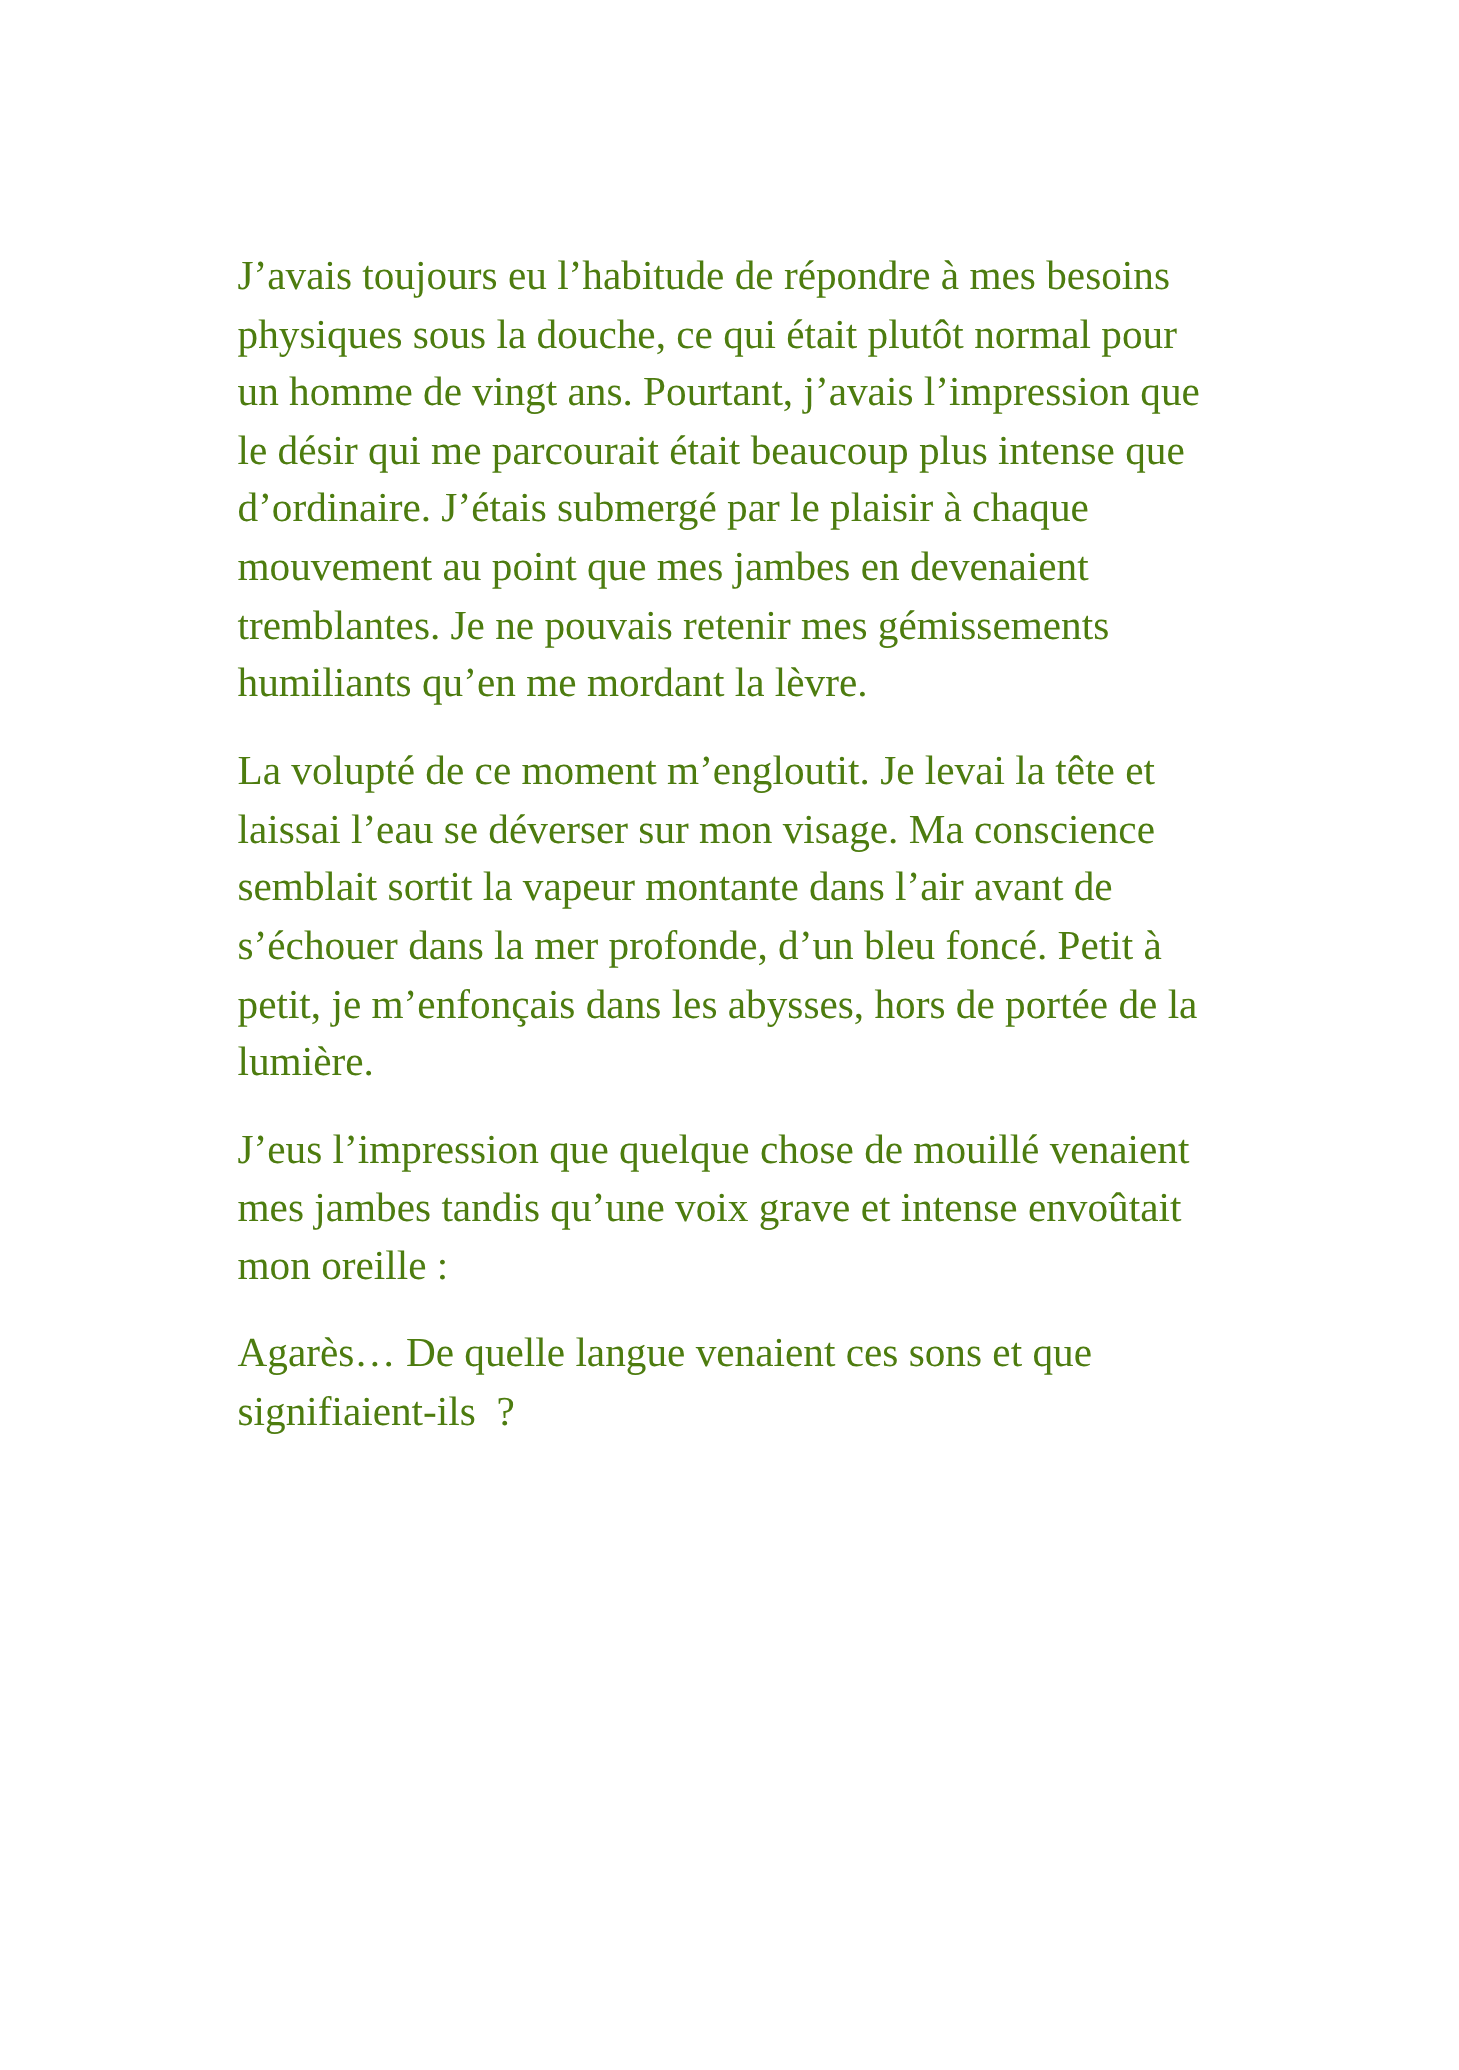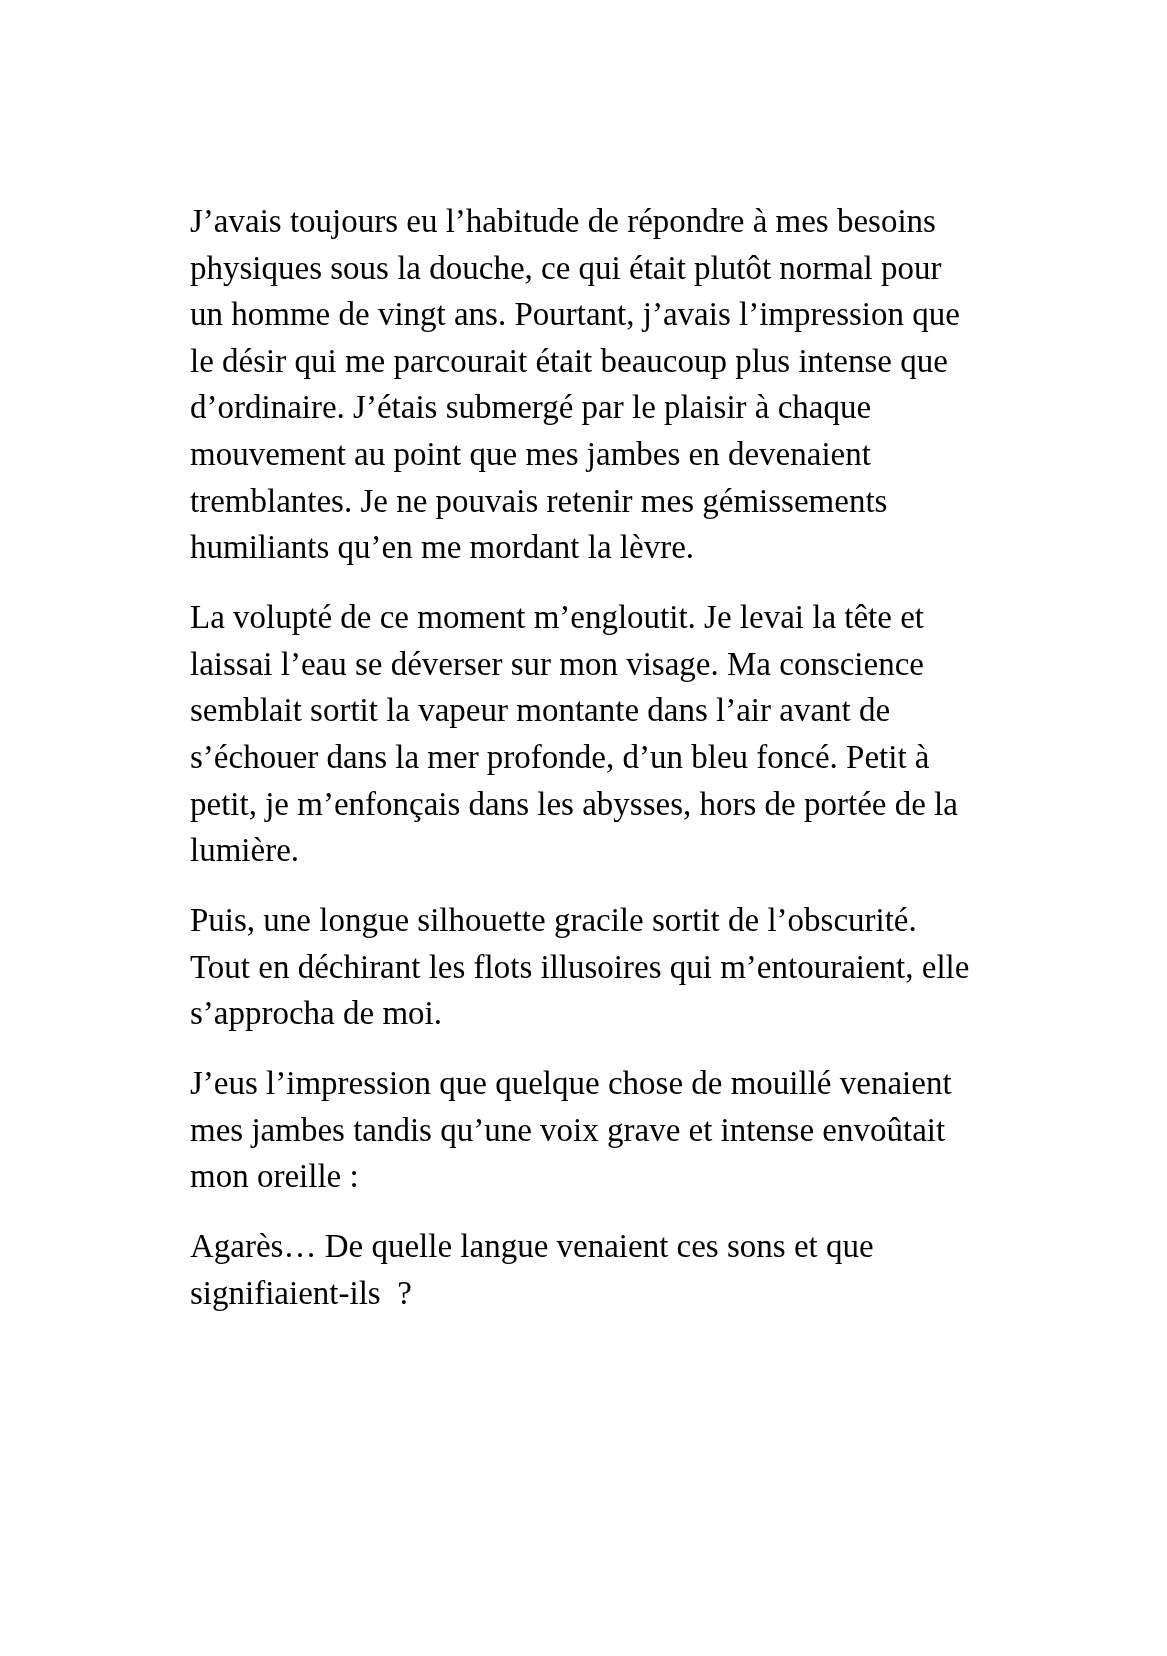--- a/index.html
+++ b/index.html
@@ -16,21 +16,21 @@
   }
   .text-block {
     position: absolute;
     left: 190px;
     top: 198px;
     width: 810px;
     font-family: "Liberation Serif", "DejaVu Serif", serif;
     font-size: 33px;
     line-height: 46.6px;
     font-weight: normal;
-    color: #000000;
+    color: #4d7c0f;
     text-align: left;
   }
   .text-block p {
     margin: 0 0 23.4px 0;
     padding: 0;
     white-space: pre-wrap; 
   }
   .text-block p:last-child {
     margin-bottom: 14px;
   }
@@ -47,22 +47,19 @@
 d’ordinaire. J’étais submergé par le plaisir à chaque
 mouvement au point que mes jambes en devenaient
 tremblantes. Je ne pouvais retenir mes gémissements
 humiliants qu’en me mordant la lèvre.</p>
     <p>La volupté de ce moment m’engloutit. Je levai la tête et
 laissai l’eau se déverser sur mon visage. Ma conscience
 semblait sortit la vapeur montante dans l’air avant de
 s’échouer dans la mer profonde, d’un bleu foncé. Petit à
 petit, je m’enfonçais dans les abysses, hors de portée de la
 lumière.</p>
-    <p>Puis, une longue silhouette gracile sortit de l’obscurité.
-Tout en déchirant les flots illusoires qui m’entouraient, elle
-s’approcha de moi.</p>
     <p>J’eus l’impression que quelque chose de mouillé venaient
 mes jambes tandis qu’une voix grave et intense envoûtait
 mon oreille :</p>
     <p>Agarès… De quelle langue venaient ces sons et que
 signifiaient-ils  ?</p>
   </div>
 </div>
 
 </body></html>

